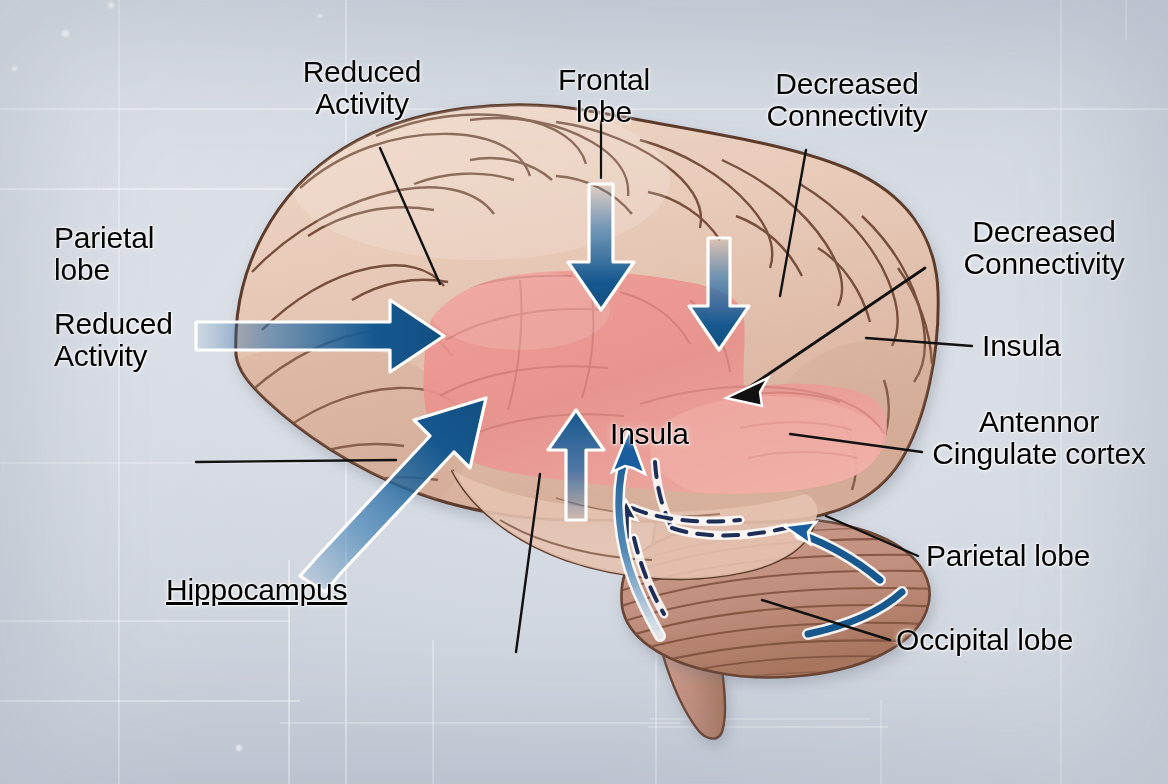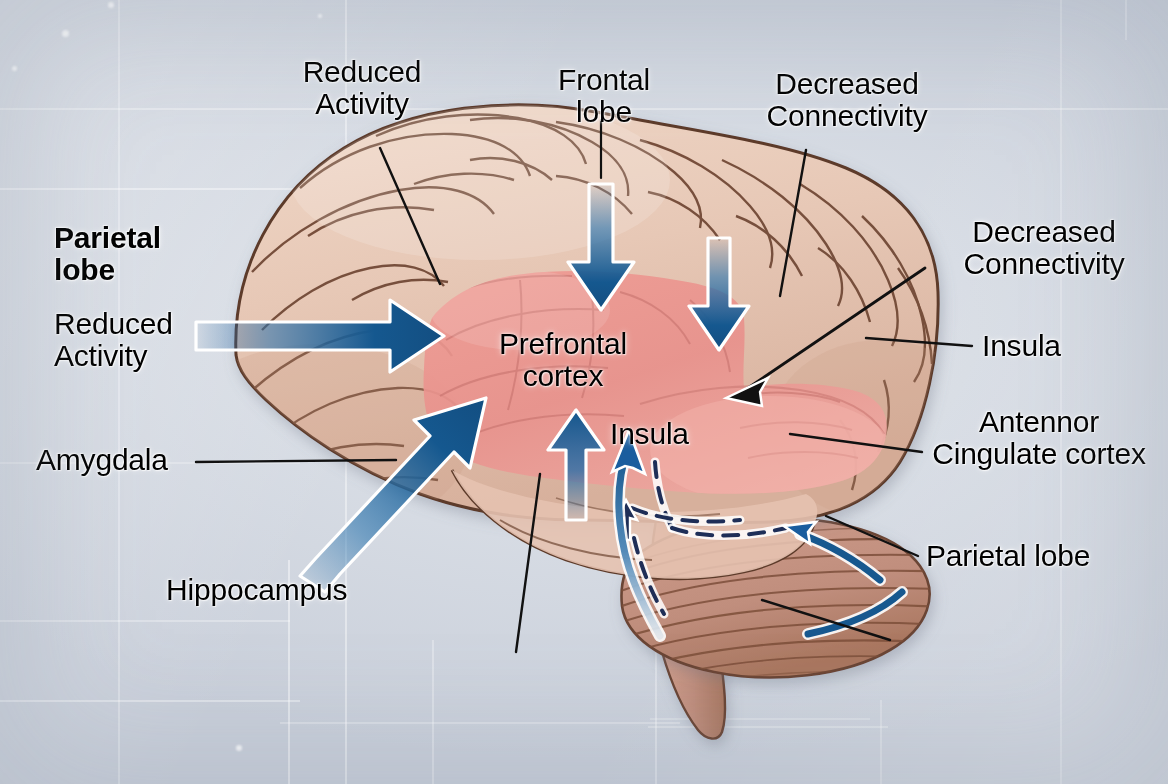--- a/index.html
+++ b/index.html
@@ -381,41 +381,39 @@
 
   <div class="lbl c" style="left:272px;top:56px;width:180px;">Reduced
 Activity</div>
 
   <div class="lbl c" style="left:530px;top:64px;width:148px;">Frontal
 lobe</div>
 
   <div class="lbl c" style="left:736px;top:68px;width:222px;">Decreased
 Connectivity</div>
 
-  <div class="lbl l" style="left:54px;top:222px;width:200px;font-weight:bold;">Parietal
+  <div class="lbl l" style="left:54px;top:222px;width:200px;">Parietal
 lobe</div>
 
   <div class="lbl l" style="left:54px;top:308px;width:200px;">Reduced
 Activity</div>
 
-  <div class="lbl l" style="left:36px;top:444px;width:220px;">Amygdala</div>
-
-  <div class="lbl l" style="left:166px;top:574px;width:280px;">Hippocampus</div>
-
-
-  <div class="lbl c onbrain" style="left:466px;top:328px;width:194px;">Prefrontal
-cortex</div>
+
+  <div class="lbl l" style="left:166px;top:574px;width:280px;text-decoration:underline;">Hippocampus</div>
+
+
 
   <div class="lbl l onbrain" style="left:610px;top:418px;width:140px;">Insula</div>
 
   <div class="lbl c" style="left:924px;top:216px;width:240px;">Decreased
 Connectivity</div>
 
   <div class="lbl l" style="left:982px;top:330px;width:160px;">Insula</div>
 
   <div class="lbl c" style="left:908px;top:406px;width:262px;">Antennor
 Cingulate cortex</div>
 
   <div class="lbl l" style="left:926px;top:540px;width:240px;">Parietal lobe</div>
 
+  <div class="lbl l" style="left:896px;top:624px;width:260px;">Occipital lobe</div>
 
   <div class="vign"></div>
 </div>
 
 </body></html>

